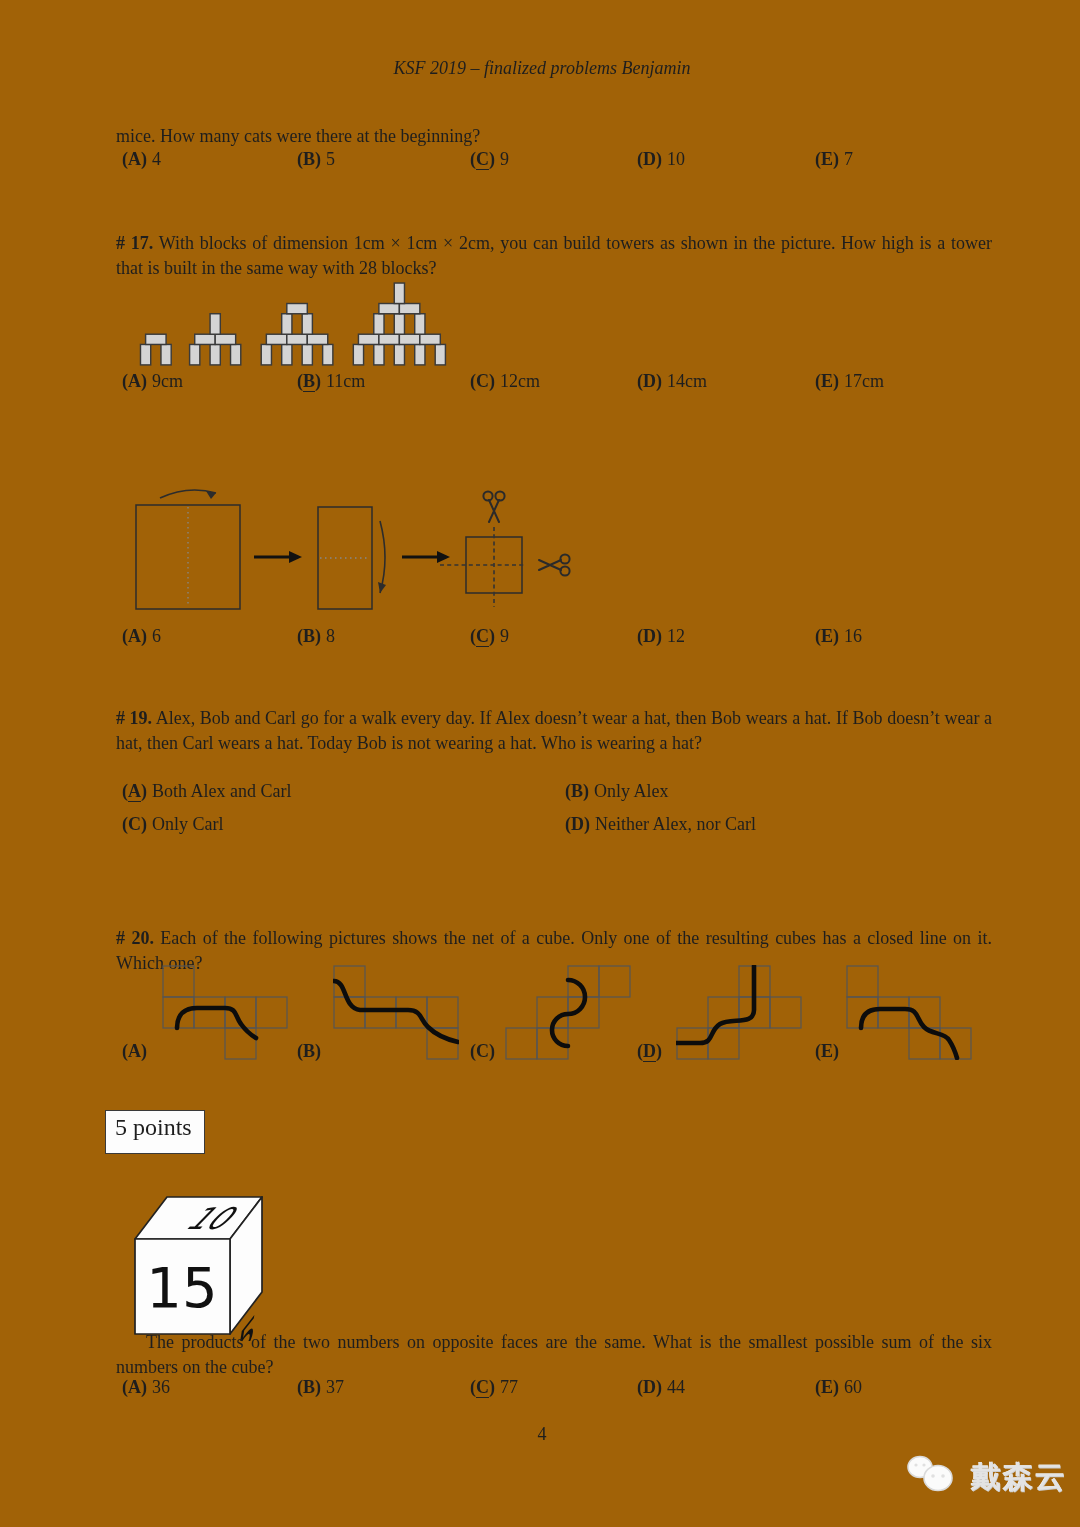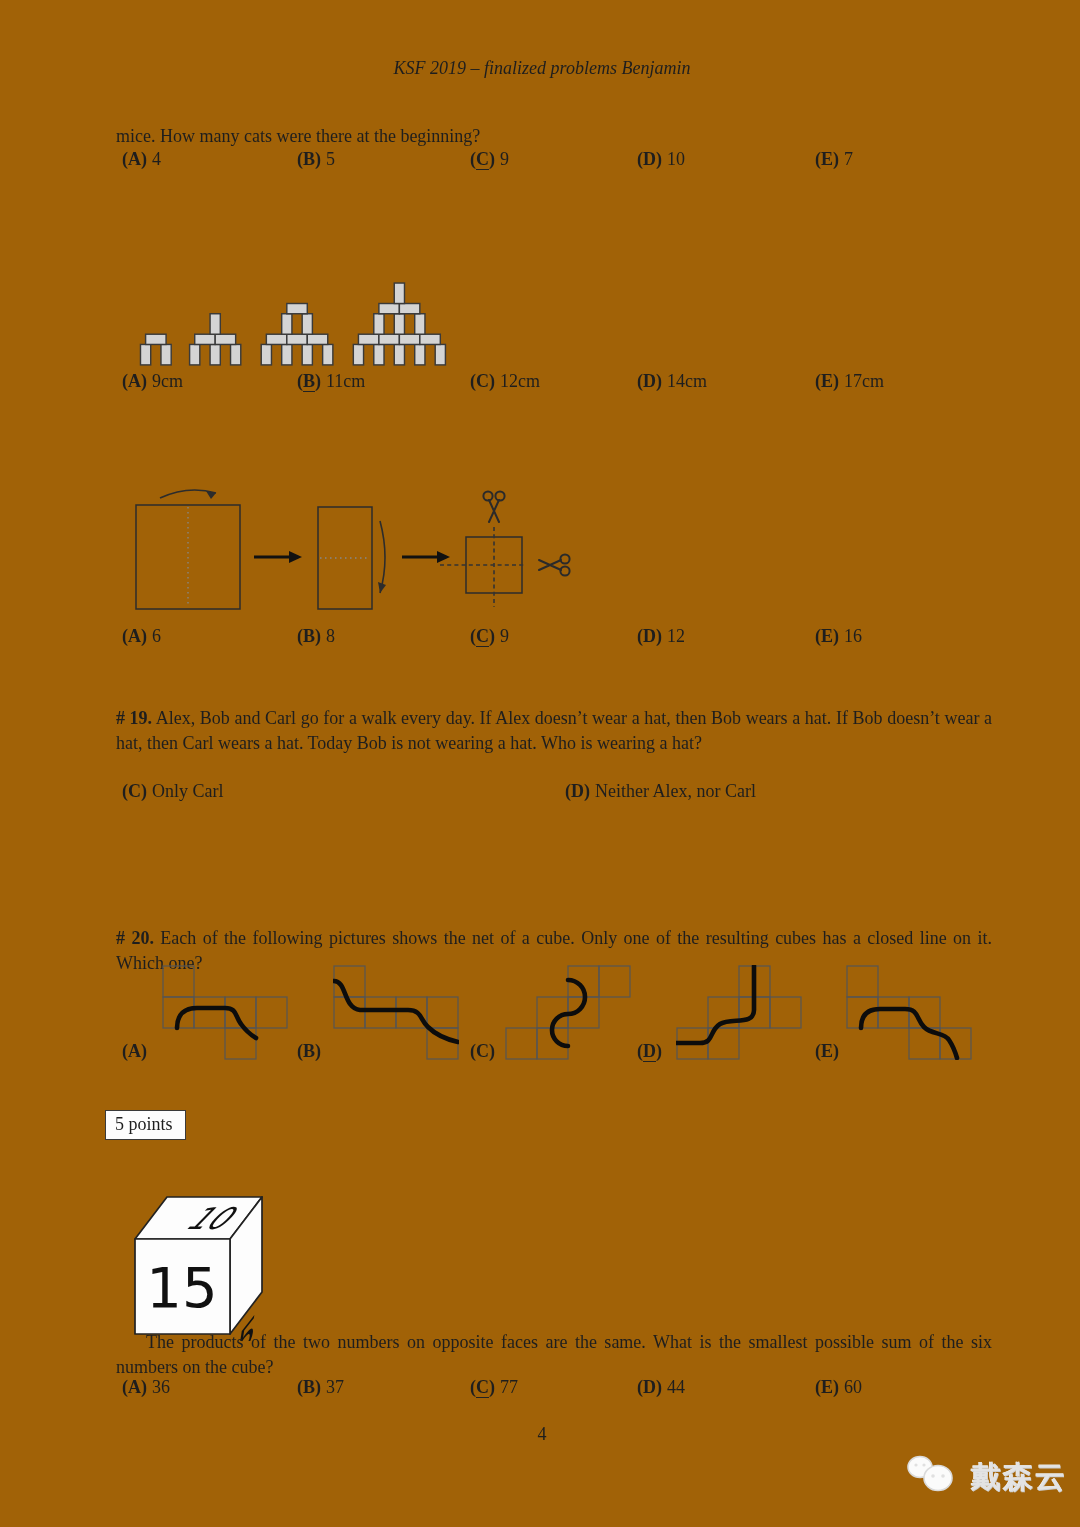--- a/index.html
+++ b/index.html
@@ -13,21 +13,21 @@
   .opt{position:absolute;white-space:nowrap;}
   .pos-a{left:18px}.pos-b{left:193px}.pos-c{left:366px}.pos-d{left:533px}.pos-e{left:711px}
   .ob{font-weight:bold;}
   .ob::before{content:"(";}
   .ob::after{content:")";}
   .ov{margin-left:5px;}
   .u{border-bottom:1.7px solid #222;padding-bottom:0px;}
   .two-col{position:absolute;left:104px;width:876px;font-size:18px;}
   .two-col .row{position:relative;height:33px;}
   .points-box{position:absolute;left:105px;top:1110px;border:1.6px solid #3a3a3a;
-              padding:3px 12px 4px 9px;font-size:18px;background:#fdfdfd;}
+              padding:3px 12px 12px 9px;font-size:24px;background:#fdfdfd;}
   .fig{position:absolute;}
   svg{display:block;}
   .pagenum{top:1424px;text-align:center;font-size:18px;}
   .watermark{position:absolute;left:905px;top:1452px;width:170px;color:#e3e3e3;
              font-size:30px;font-weight:bold;letter-spacing:2px;
              text-shadow:0.5px 0.5px 0.5px #cccccc, -0.5px -0.5px 0.5px #ffffff;
              display:flex;align-items:flex-end;gap:14px;}
   .net-labels{position:absolute;left:104px;top:965px;width:976px;height:100px;font-size:18px;}
   .net-labels .opt{top:76px;}
   .net{position:absolute;top:0;}
@@ -42,20 +42,21 @@
 
   <p class="para abs" style="top:112px">mice. How many cats were there at the beginning?</p>
   <div class="ans-row" style="top:149px">
     <span class="opt pos-a"><b class="ob"><span class="ltr">A</span></b><span class="ov">4</span></span>
     <span class="opt pos-b"><b class="ob"><span class="ltr">B</span></b><span class="ov">5</span></span>
     <span class="opt pos-c"><b class="ob"><span class="ltr u">C</span></b><span class="ov">9</span></span>
     <span class="opt pos-d"><b class="ob"><span class="ltr">D</span></b><span class="ov">10</span></span>
     <span class="opt pos-e"><b class="ob"><span class="ltr">E</span></b><span class="ov">7</span></span>
   </div>
 
+  <p class="para abs" style="top:219px"><span class="qnum"># 17.</span> <span>With blocks of dimension 1cm × 1cm × 2cm, you can build towers as shown in the picture. How high is a tower that is built in the same way with 28 blocks?</span></p>
   <div class="fig" style="left:130px;top:281px">
     <svg width="330" height="88" viewBox="0 0 310 86">
       <g id="towers-g" fill="#d4d4d4" stroke="#3a3a3a" stroke-width="1.4">
           <rect x="4" y="62" width="10" height="20"></rect>
           <rect x="24" y="62" width="10" height="20"></rect>
           <rect x="9" y="52" width="20" height="10"></rect>
           <rect x="52" y="62" width="10" height="20"></rect>
           <rect x="72" y="62" width="10" height="20"></rect>
           <rect x="92" y="62" width="10" height="20"></rect>
           <rect x="57" y="52" width="20" height="10"></rect>
@@ -134,20 +135,24 @@
     <span class="opt pos-a"><b class="ob"><span class="ltr">A</span></b><span class="ov">6</span></span>
     <span class="opt pos-b"><b class="ob"><span class="ltr">B</span></b><span class="ov">8</span></span>
     <span class="opt pos-c"><b class="ob"><span class="ltr u">C</span></b><span class="ov">9</span></span>
     <span class="opt pos-d"><b class="ob"><span class="ltr">D</span></b><span class="ov">12</span></span>
     <span class="opt pos-e"><b class="ob"><span class="ltr">E</span></b><span class="ov">16</span></span>
   </div>
 
   <p class="para abs" style="top:694px"><span class="qnum"># 19.</span> <span>Alex, Bob and Carl go for a walk every day. If Alex doesn’t wear a hat, then Bob wears a hat. If Bob doesn’t wear a hat, then Carl wears a hat. Today Bob is not wearing a hat. Who is wearing a hat?</span></p>
   <div class="two-col" style="top:781px">
     <div class="row">
+      <span class="opt" style="left:18px"><b class="ob"><span class="ltr u">A</span></b><span class="ov">Both Alex and Carl</span></span>
+      <span class="opt" style="left:461px"><b class="ob"><span class="ltr">B</span></b><span class="ov">Only Alex</span></span>
+    </div>
+    <div class="row">
       <span class="opt" style="left:18px"><b class="ob"><span class="ltr">C</span></b><span class="ov">Only Carl</span></span>
       <span class="opt" style="left:461px"><b class="ob"><span class="ltr">D</span></b><span class="ov">Neither Alex, nor Carl</span></span>
     </div>
   </div>
 
   <p class="para abs" style="top:914px"><span class="qnum"># 20.</span> <span>Each of the following pictures shows the net of a cube. Only one of the resulting cubes has a closed line on it. Which one?</span></p>
   <div class="net-labels">
     <span class="opt pos-a"><b class="ob"><span class="ltr">A</span></b></span>
     <span class="opt pos-b"><b class="ob"><span class="ltr">B</span></b></span>
     <span class="opt pos-c"><b class="ob"><span class="ltr">C</span></b></span>

